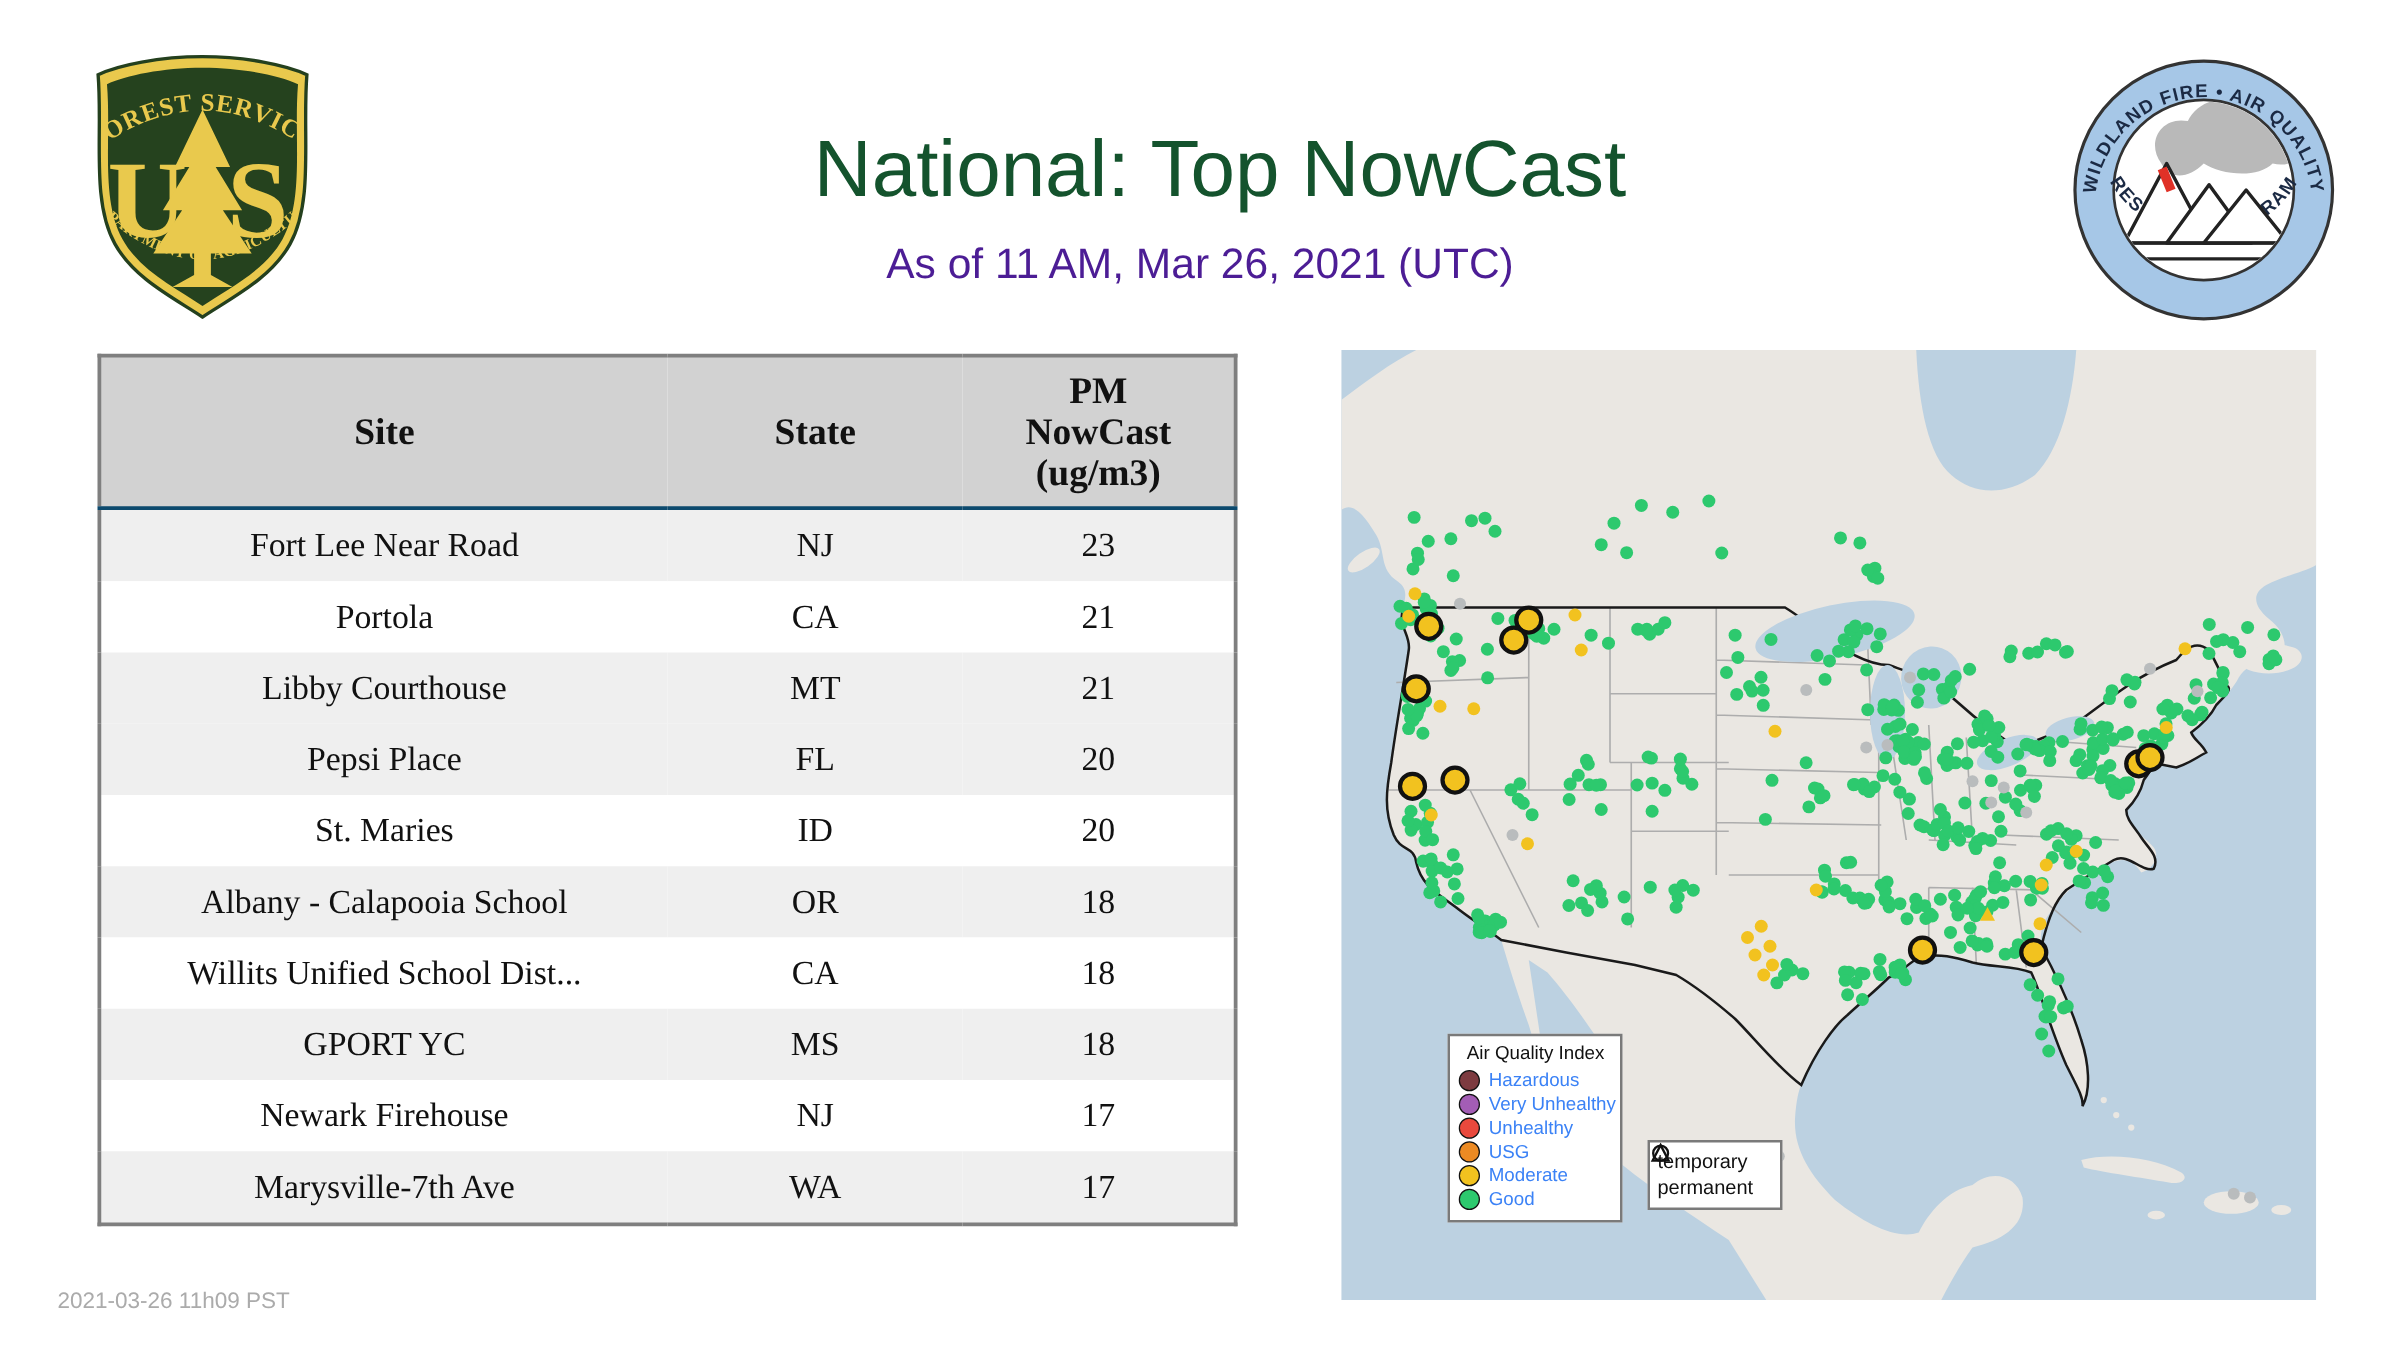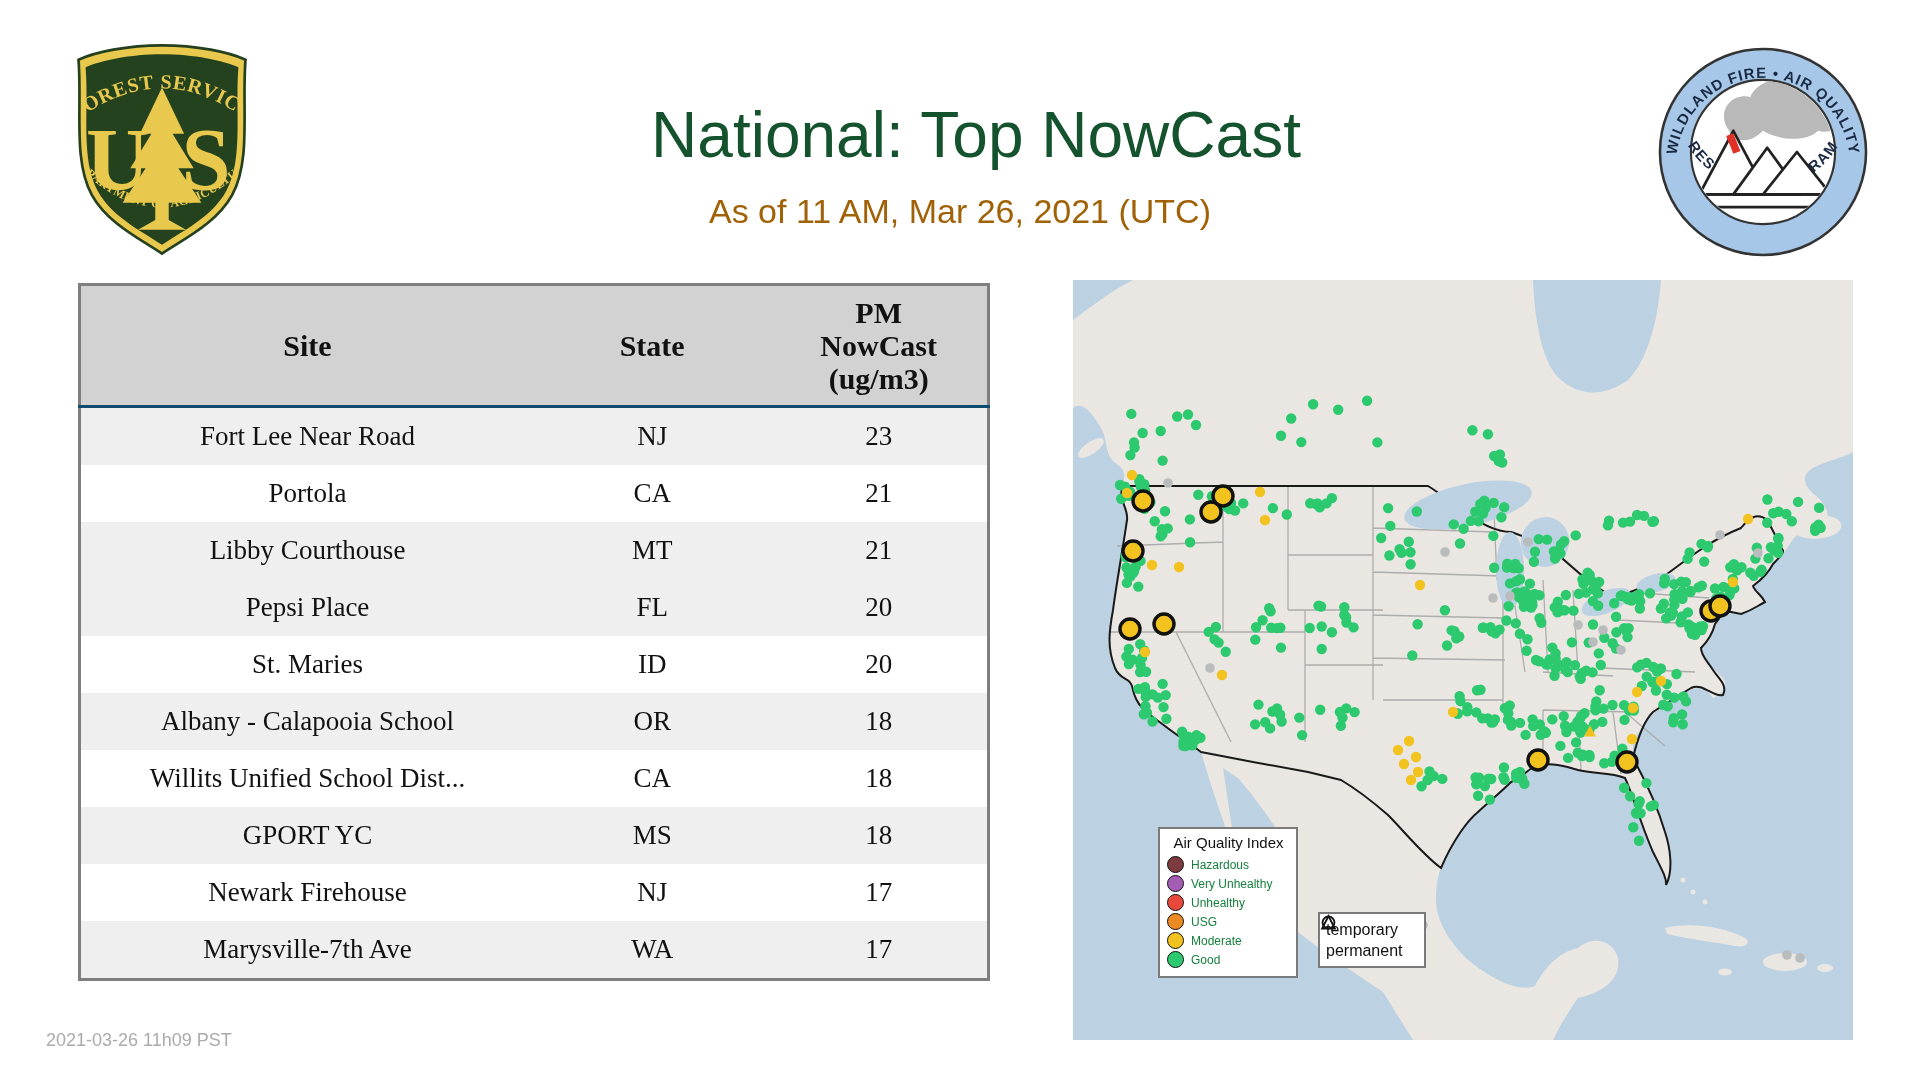--- a/index.html
+++ b/index.html
@@ -2,21 +2,21 @@
 <html><head>
 <meta charset="utf-8">
 <style>
   html,body{margin:0;padding:0;background:#ffffff;}
   .page{position:relative;width:1920px;height:1080px;overflow:hidden;background:#fff;
         font-family:"Liberation Sans",sans-serif;}
   
   .title{position:absolute;left:16px;top:50px;width:100%;text-align:center;
          font-size:64px;color:#14532d;letter-spacing:0;margin-top:48px;}
   .subtitle{position:absolute;left:0;top:192px;width:100%;text-align:center;
-            font-size:34px;color:#a16207;}
+            font-size:34px;color:#4c1d95;}
   .usfs-logo{position:absolute;left:66px;top:40px;width:192px;height:218px;}
   .wf-logo{position:absolute;left:1657px;top:46px;width:212px;height:212px;}
   
   .watermark{position:absolute;left:46px;top:1030px;font-size:18px;color:#ababab;z-index:1;
              white-space:nowrap;}
   
   .tbl-wrap{position:absolute;left:78px;top:283px;z-index:2;}
   table.now{border-collapse:collapse;table-layout:fixed;width:912px;background:#fff;
             border:3px solid #7f7f7f;font-family:"Liberation Serif",serif;}
   table.now th{background:#d2d2d2;border-bottom:3px solid #0c4a6e;height:119px;
@@ -27,21 +27,21 @@
   .col-site{width:50%;} .col-state{width:26%;} .col-val{width:24%;}
   .pm-head{display:inline-block;max-width:150px;line-height:1.1;}
   
   .map{position:absolute;left:1073px;top:280px;width:780px;height:648px;}
   .map svg{position:absolute;left:0;top:0;}
   .aqi-legend{position:absolute;left:85px;top:547px;width:140px;background:#fff;
               border:2px solid #7a7a7a;padding:5px 6px 7px 7px;box-sizing:border-box;z-index:3;}
   .aqi-legend .lg-title{font-size:15px;color:#111;text-align:center;margin-bottom:4px;white-space:nowrap;}
   .lg-item{display:flex;align-items:center;gap:7px;height:19px;}
   .lg-dot{width:15px;height:15px;border-radius:50%;border:1.6px solid #111;flex:0 0 auto;}
-  .lg-label{font-size:12px;color:#15803d;white-space:nowrap;}
+  .lg-label{font-size:15px;color:#3b82f6;white-space:nowrap;}
   .type-legend{position:absolute;left:245px;top:632px;width:108px;background:#fff;
                border:2px solid #7a7a7a;padding:5px 6px;box-sizing:border-box;z-index:3;}
   .tl-item{display:flex;align-items:center;gap:6px;height:21px;}
   .tl-icon{width:17px;height:17px;flex:0 0 auto;}
   .tl-label{font-size:16px;color:#111;white-space:nowrap;}
 </style>
 </head>
 <body>
 
 <div class="page">

